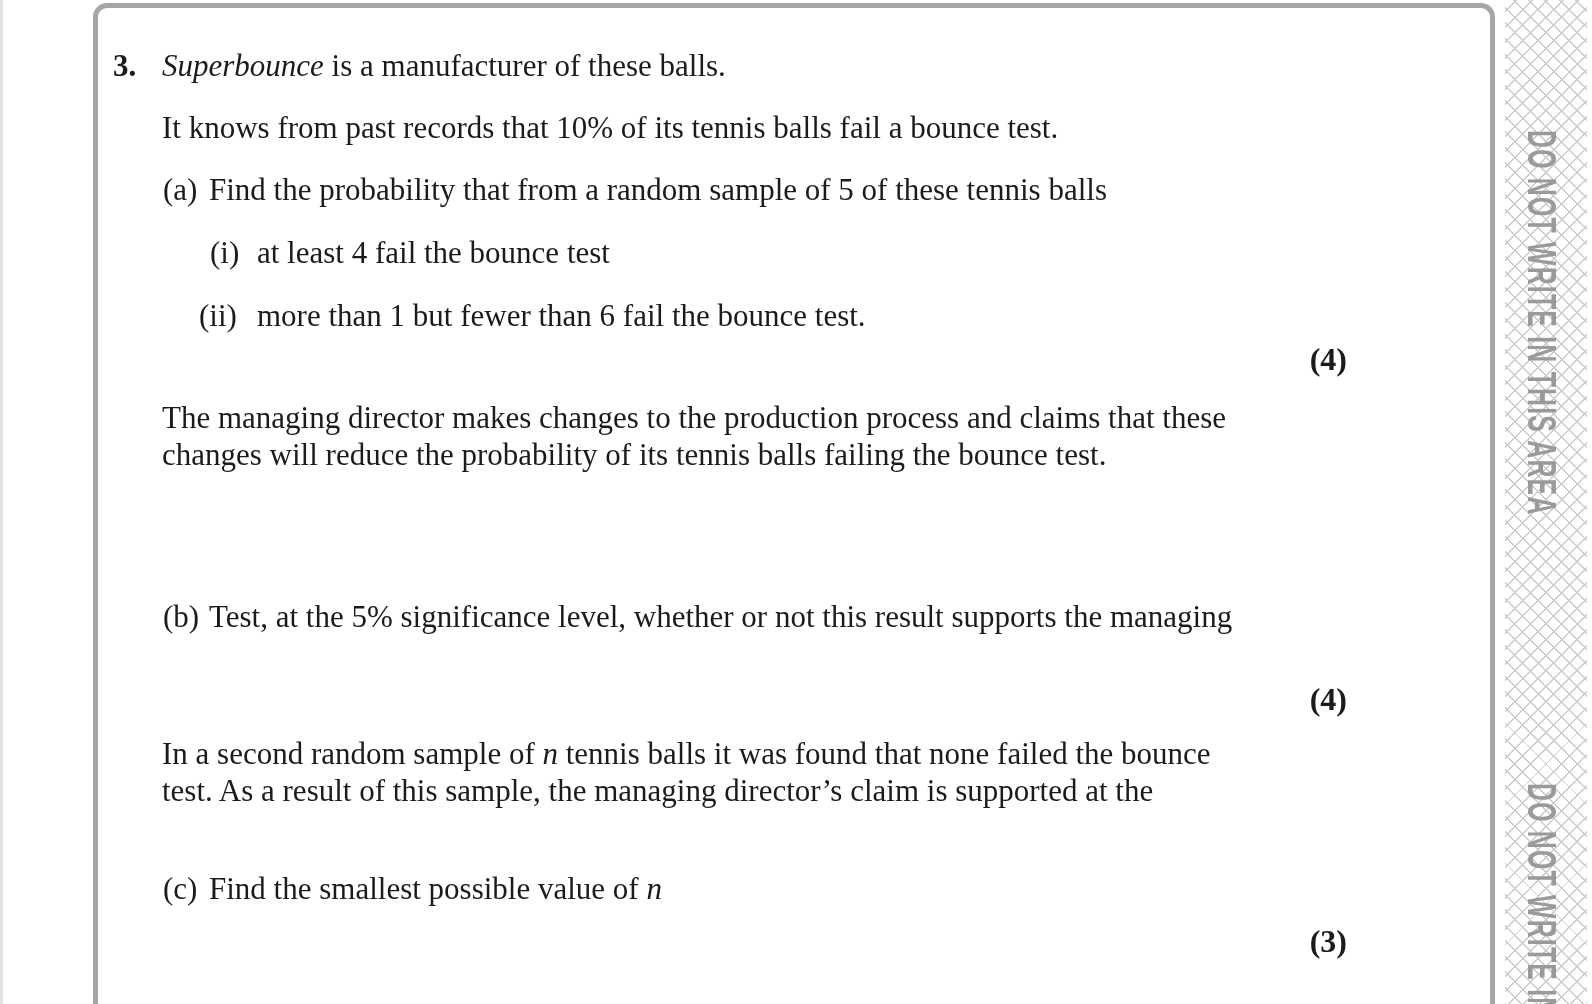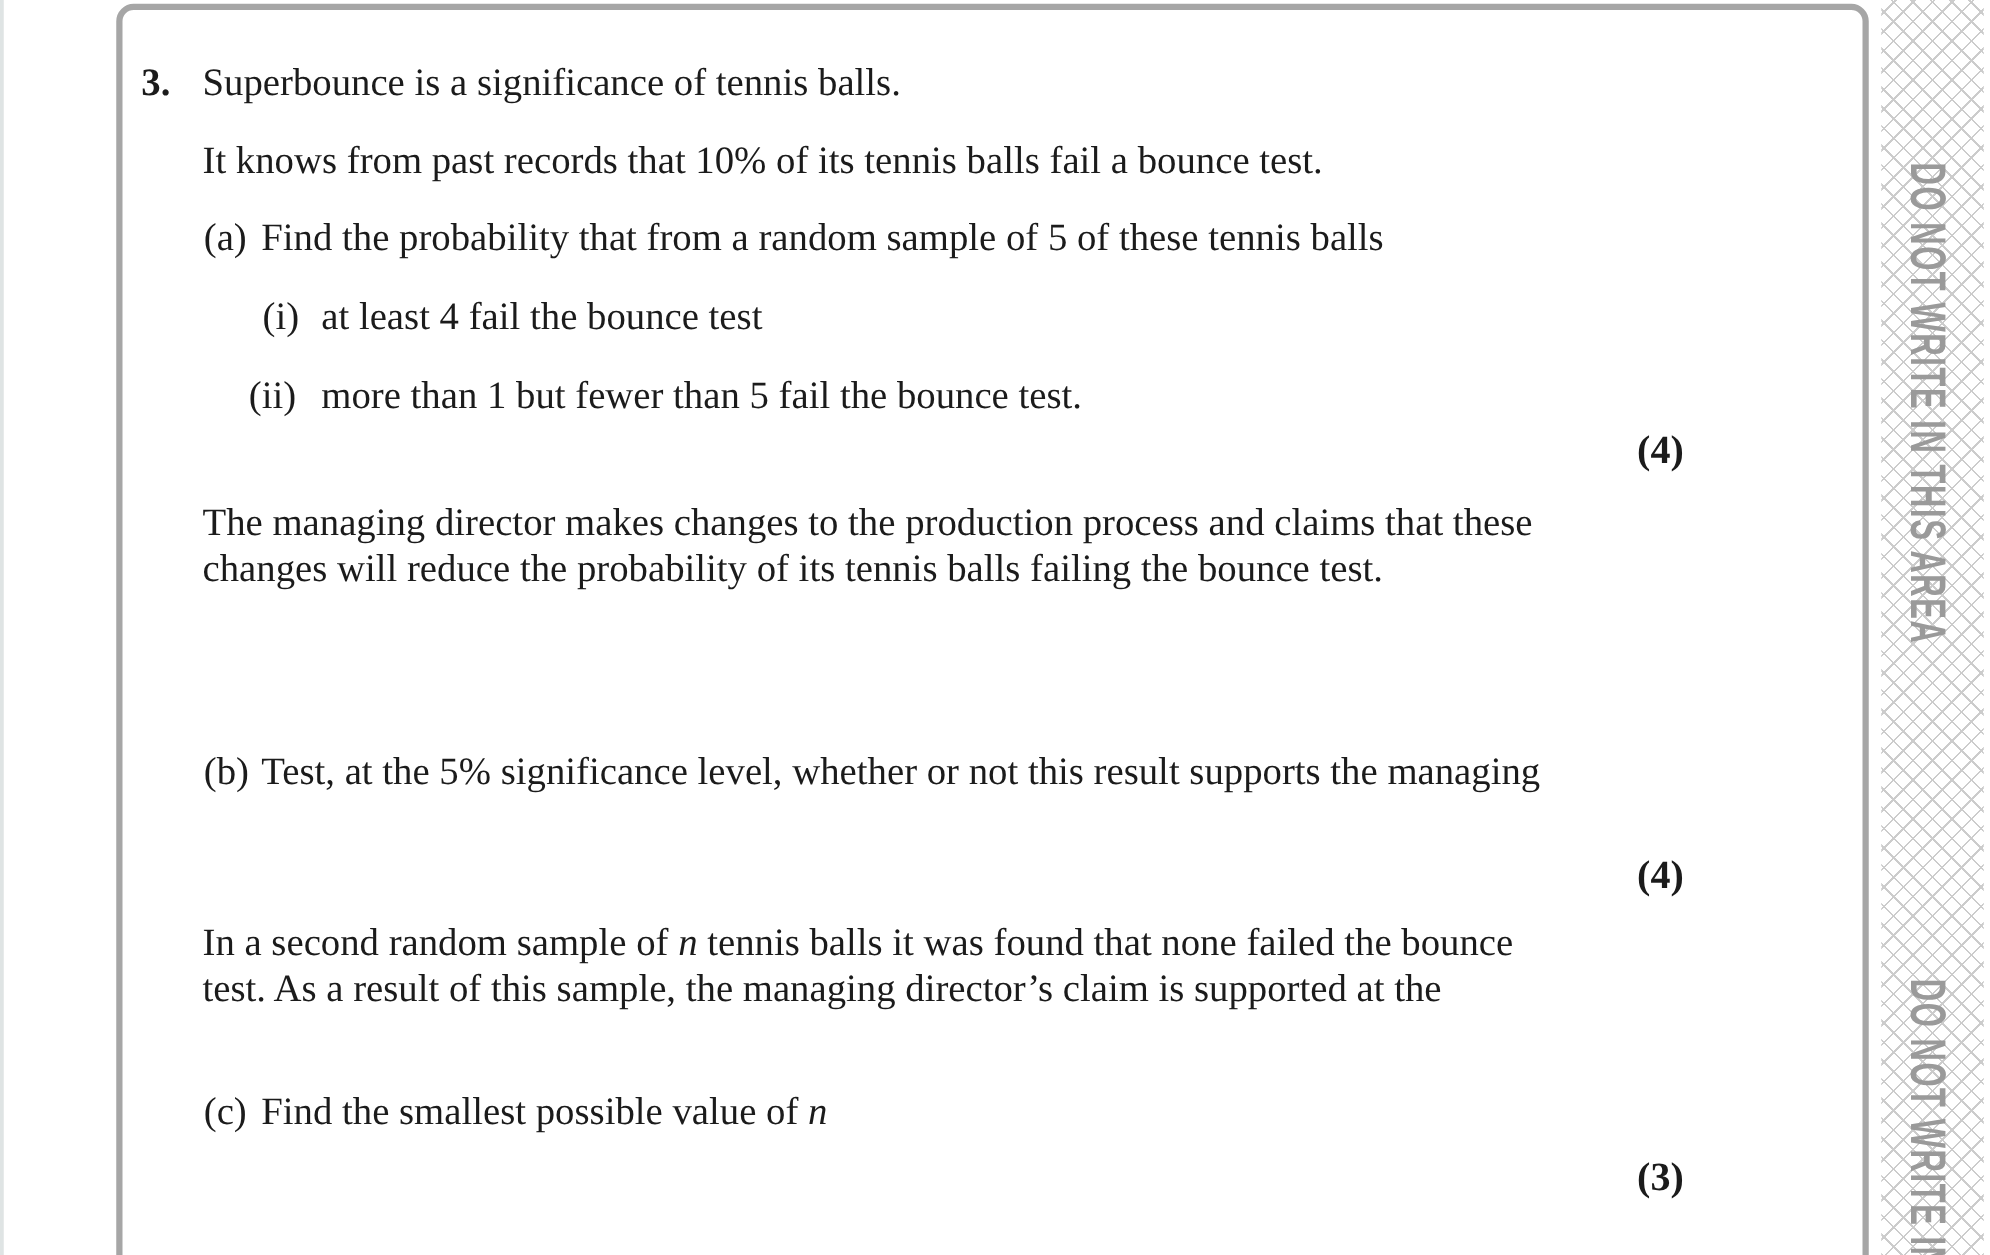--- a/index.html
+++ b/index.html
@@ -31,21 +31,21 @@
   }
   .line{
     position:absolute;
     left:162px;
     font-size:31px;
     line-height:37px;
     white-space:nowrap;
   }
   .line .hang{position:absolute;}
   .qnum{font-weight:bold;}
-  .brand{}
+  .brand{font-style:italic;}
   .var{font-style:italic;}
   .marks{
     position:absolute;left:1100px;width:247px;
     text-align:right;
     font-weight:bold;
     font-size:32px;line-height:37px;
   }
   .margin-strip{
     position:absolute;left:1505px;top:0;
     width:82px;height:1004px;
@@ -71,37 +71,37 @@
 </head>
 <body>
 
 <div class="page">
 
   <div class="left-edge"></div>
 
   <div class="frame"></div>
 
   <div class="line" style="top:47px">
-    <span class="hang qnum" style="left:-49px">3.</span><span class="brand">Superbounce</span><span> is a significance of tennis balls.</span>
+    <span class="hang qnum" style="left:-49px">3.</span><span class="brand">Superbounce</span><span> is a manufacturer of these balls.</span>
   </div>
 
   <div class="line" style="top:109px">
     <span>It knows from past records that 10% of its tennis balls fail a bounce test.</span>
   </div>
 
   <div class="line" style="top:171px;left:209px">
     <span class="hang" style="left:-46px">(a)</span><span>Find the probability that from a random sample of 5 of these tennis balls</span>
   </div>
 
   <div class="line" style="top:234px;left:257px">
     <span class="hang" style="left:-47px">(i)</span><span>at least 4 fail the bounce test</span>
   </div>
 
   <div class="line" style="top:297px;left:257px">
-    <span class="hang" style="left:-58px">(ii)</span><span>more than 1 but fewer than 5 fail the bounce test.</span>
+    <span class="hang" style="left:-58px">(ii)</span><span>more than 1 but fewer than 6 fail the bounce test.</span>
   </div>
 
   <div class="marks" style="top:341px">(4)</div>
 
   <div class="line" style="top:399px">The managing director makes changes to the production process and claims that these</div>
   <div class="line" style="top:436px">changes will reduce the probability of its tennis balls failing the bounce test.</div>
 
 
   <div class="line" style="top:598px;left:209px">
     <span class="hang" style="left:-46px">(b)</span><span>Test, at the 5% significance level, whether or not this result supports the managing</span>

